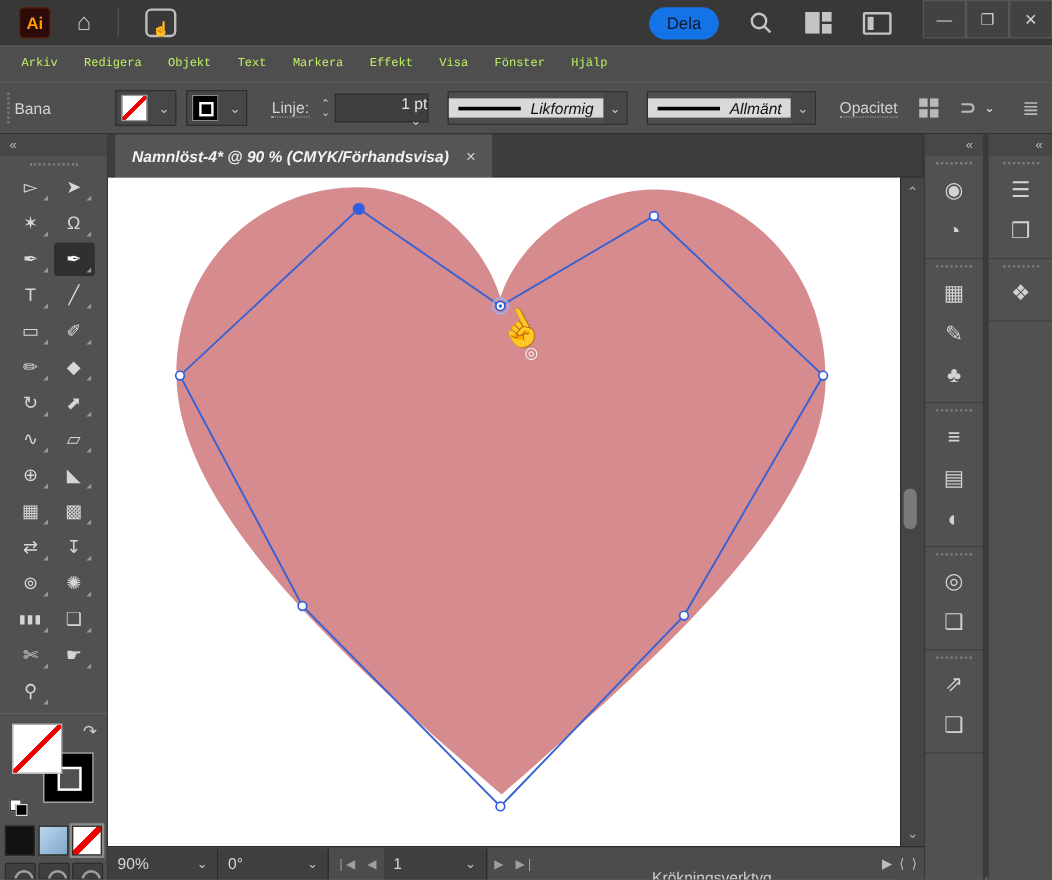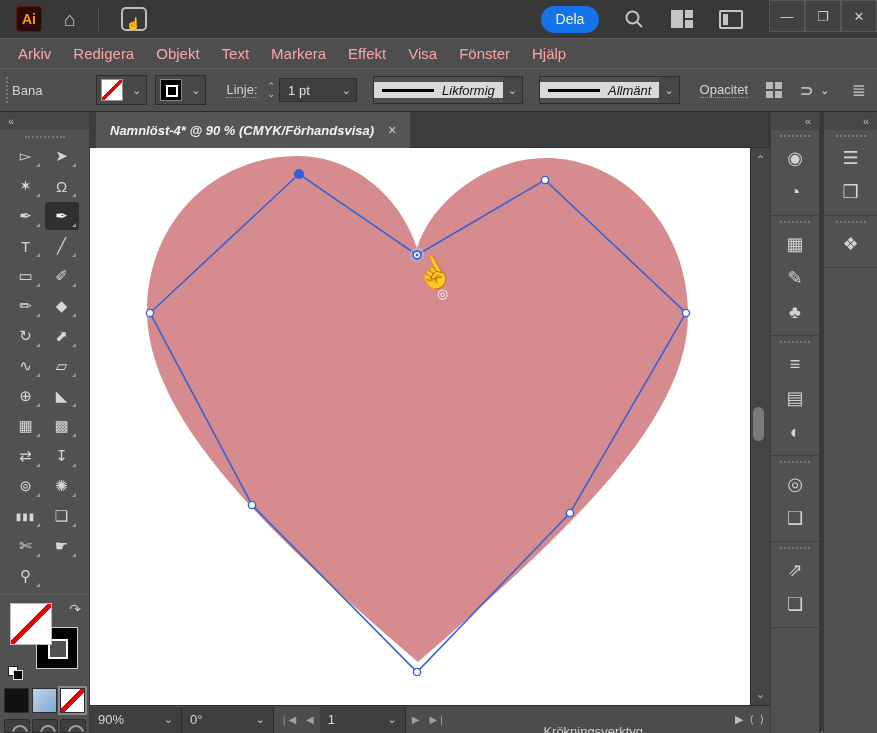--- a/index.html
+++ b/index.html
@@ -12,46 +12,46 @@
   html,body{width:877px;height:733px;overflow:hidden;background:#383838;}
   #app{position:relative;width:877px;height:733px;border-bottom:2px solid #6a6a6a;border-radius:16px;}
 
   
   #titlebar{position:absolute;left:0;top:0;width:877px;height:38px;background:var(--bg-title);display:flex;align-items:center;}
   .ai-badge{width:26px;height:26px;margin-left:16px;background:#2d0a0a;border:1px solid #5a1a00;border-radius:4px;color:#ff9a00;font-weight:bold;font-size:14px;display:flex;align-items:center;justify-content:center;}
   .tb-icon{color:#c4c4c4;font-size:20px;margin-left:22px;}
   .tb-sep{width:1px;height:24px;background:#585858;margin-left:22px;}
   .touch-box{width:26px;height:24px;border:2px solid #bdbdbd;border-radius:5px;margin-left:22px;color:#bdbdbd;font-size:12px;display:flex;align-items:flex-end;justify-content:center;line-height:10px;}
   #titlebar .spacer{flex:1;}
-  .dela-btn{min-width:58px;height:27px;border-radius:14px;background:var(--accent);color:#fef9c3;font-size:14px;border:none;display:flex;align-items:center;justify-content:center;padding:12px 14px;}
+  .dela-btn{min-width:58px;height:27px;border-radius:14px;background:var(--accent);color:#0f172a;font-size:14px;border:none;display:flex;align-items:center;justify-content:center;padding:12px 14px;}
   .search-svg{margin-left:24px;}
   .ws-icon{width:22px;height:18px;margin-left:26px;display:grid;grid-template-columns:12px 8px;grid-template-rows:8px 8px;gap:2px;}
   .ws-icon div{background:#c4c4c4;}
   .ws-icon .tall{grid-row:1/3;}
   .arr-icon{width:24px;height:19px;border:2px solid #c4c4c4;margin-left:26px;border-radius:2px;position:relative;}
   .arr-icon::after{content:"";position:absolute;left:2px;top:2px;bottom:2px;width:5px;background:#c4c4c4;}
   .win-controls{display:flex;height:32px;margin-left:26px;align-self:flex-start;}
   .win-btn{width:36px;height:32px;background:#424242;border:1px solid #575757;color:#cfcfcf;font-size:13px;display:flex;align-items:center;justify-content:center;}
 
   
   #menubar{position:absolute;left:0;top:38px;width:877px;height:30px;background:var(--bg-menu);border-top:1px solid #5e5e5e;display:flex;align-items:center;padding-left:18px;gap:22px;}
-  .menu-item{color:#fca5a5;font-size:15px;}
+  .menu-item{color:#bef264;font-size:10px;font-family:Liberation Mono, monospace;}
 
   
   #controlbar{position:absolute;left:0;top:68px;width:877px;height:44px;background:var(--bg-control);border-top:1px solid #5e5e5e;border-bottom:1px solid #2c2c2c;display:flex;align-items:center;}
   .grip-v{width:6px;height:26px;margin-left:6px;border-left:2px dotted #7a7a7a;}
   .ctx-label{color:#d3d3d3;font-size:13px;width:76px;}
   .swatch-btn{display:flex;align-items:center;background:#474747;border:1px solid #2e2e2e;height:30px;margin-left:8px;}
   .swatch-fill{width:22px;height:22px;margin:0 4px;background:linear-gradient(135deg,#fff 44%,#e00 44%,#e00 56%,#fff 56%);border:1px solid #999;}
   .swatch-stroke{width:22px;height:22px;margin:0 4px;background:#000;position:relative;border:1px solid #888;}
   .swatch-stroke::after{content:"";position:absolute;left:5px;top:5px;width:8px;height:8px;border:2px solid #fff;}
   .chev{color:#c9c9c9;font-size:11px;padding:0 5px;}
   .ctl-label{color:#d3d3d3;font-size:13px;border-bottom:1px dotted #9a9a9a;margin-left:20px;}
   .stepper{display:flex;flex-direction:column;margin-left:10px;color:#c9c9c9;font-size:9px;line-height:8px;}
-  .field{display:flex;align-items:center;background:var(--bg-field);border:1px solid #2e2e2e;height:24px;color:#e4e4e4;font-size:13px;}
+  .field{display:flex;align-items:flex-end;background:var(--bg-field);border:1px solid #2e2e2e;height:24px;color:#e4e4e4;font-size:13px;flex-direction:column;}
   .field.pt{width:78px;margin-left:4px;padding-left:8px;justify-content:space-between;}
   .preview-dd{display:flex;align-items:center;height:28px;margin-left:16px;border:1px solid #2e2e2e;}
   .preview-light{display:flex;align-items:center;background:#d9d9d9;height:16px;padding:0 8px;gap:8px;font-style:italic;}
   .preview-line{width:52px;height:3px;background:#000;}
   .preview-label{color:#111;font-size:13px;}
   .preview-dd .chev{background:#474747;height:26px;display:flex;align-items:center;}
   .cb-right{display:flex;align-items:center;margin-left:18px;gap:18px;}
   .quad-icon{width:16px;height:16px;display:grid;grid-template-columns:7px 7px;grid-template-rows:7px 7px;gap:2px;}
   .quad-icon div{background:#b9b9b9;}
   .iso-icon{color:#b9b9b9;font-size:16px;font-weight:bold;display:flex;align-items:center;gap:2px;}

